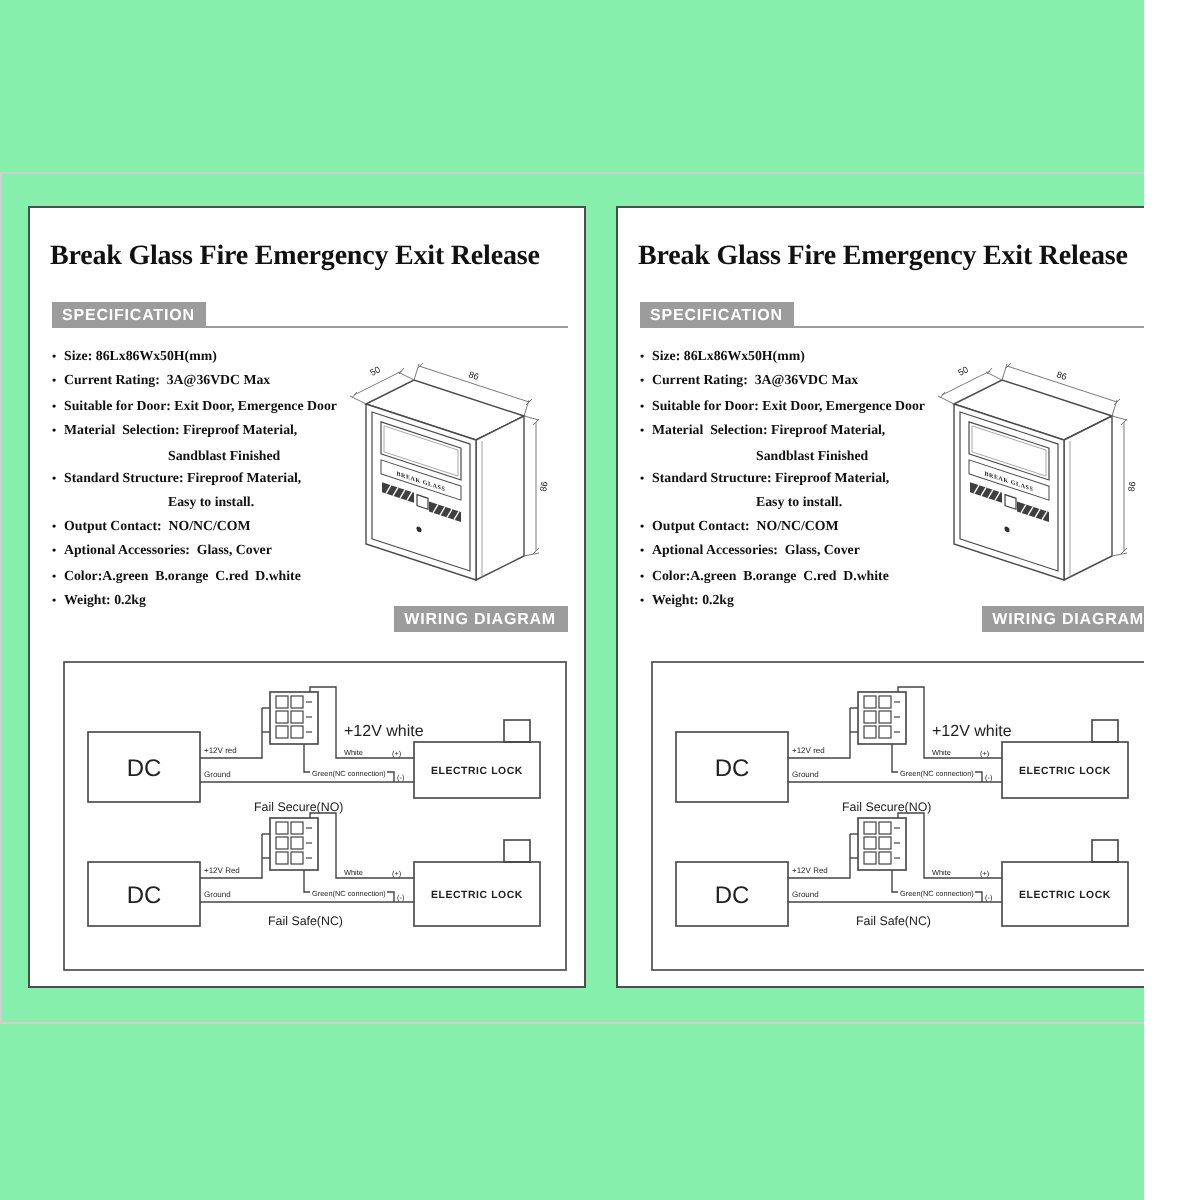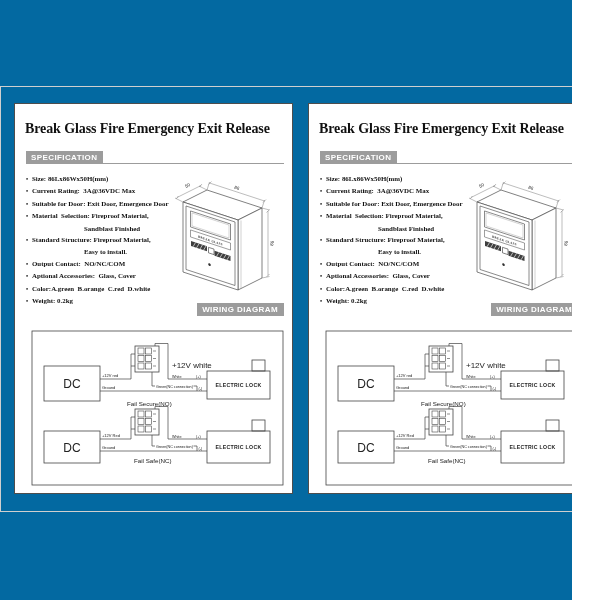--- a/index.html
+++ b/index.html
@@ -1,16 +1,16 @@
 <!DOCTYPE html>
 <html><head>
 <meta charset="utf-8">
 <style>
   html,body{margin:0;padding:0;background:#fff;}
-  .stage{position:relative;width:572px;height:600px;background:#0369a1;overflow:hidden;
+  .stage{position:relative;width:572px;height:600px;background:#86efac;overflow:hidden;
          font-family:"Liberation Sans",sans-serif;color:#1a1a1a;}
   .page-frame{position:absolute;left:0;top:86px;width:598px;height:424px;border:1px solid #cfcfcf;}
   .panel{position:absolute;top:16px;left:13px;width:277px;height:389px;border:1px solid #4d4d4d;background:#fff;}
   .panel.right{left:307px;}
   .panel-title{position:absolute;left:10px;top:17px;width:260px;margin:0;
       font-family:"Liberation Serif",serif;font-weight:bold;font-size:14px;letter-spacing:-0.1px;
       white-space:nowrap;color:#111;}
   .sec-hdr{position:absolute;left:11px;right:8px;display:flex;align-items:flex-end;}
   .sec-hdr.spec{top:47px;justify-content:flex-end;}
   .sec-hdr.wiring{top:199px;flex-direction:column;}

